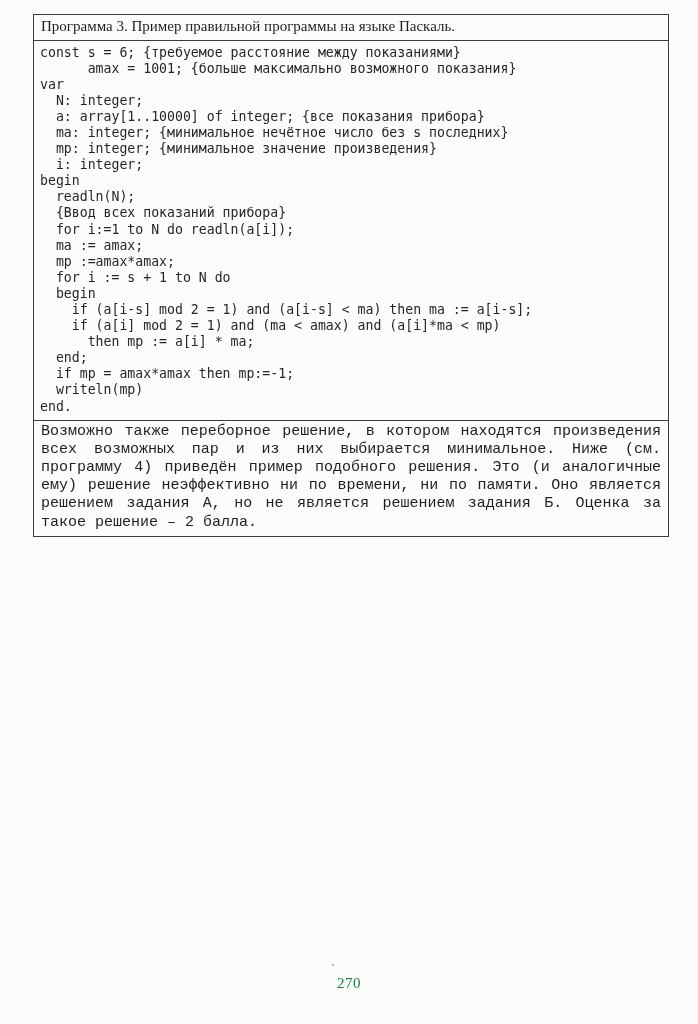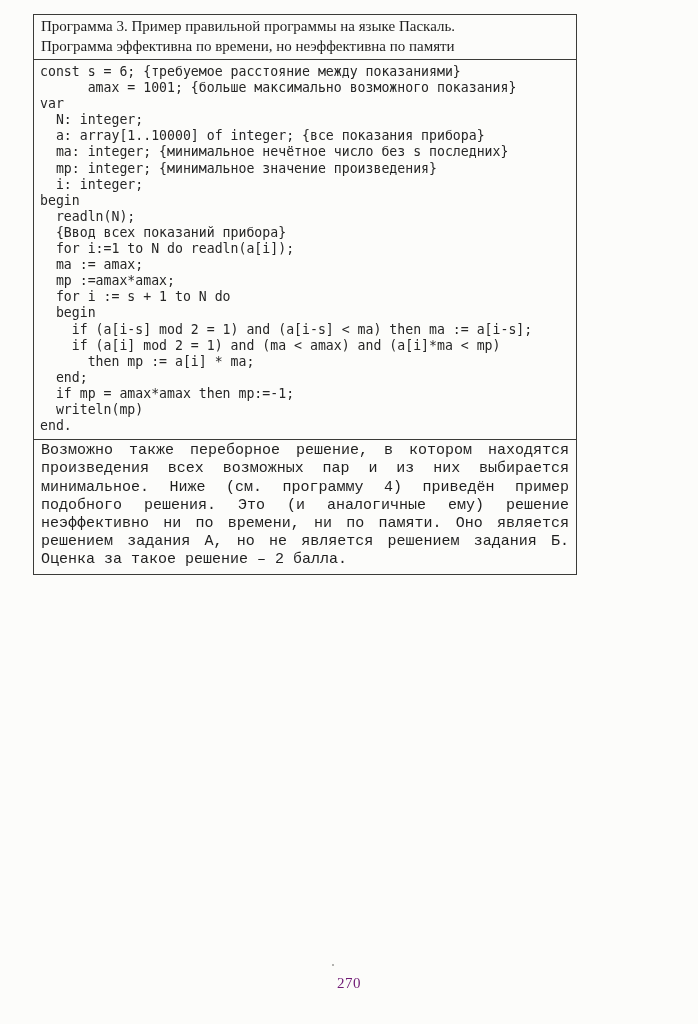--- a/index.html
+++ b/index.html
@@ -14,21 +14,21 @@
     height: 1024px;
     margin: 0 auto;
     background: #fcfcfa;
     color: #1f1f1f;
     overflow: hidden;
   }
   .doc-table {
     position: absolute;
     left: 33px;
     top: 14px;
-    width: 544px;
+    width: 636px;
     border: 1px solid #3b3b38;
   }
   .cell { display: block; }
   .header-cell {
     padding: 2px 7px 3px 7px;
     font-size: 15px;
     line-height: 19.5px;
     border-bottom: 1px solid #3b3b38;
   }
   .code-cell {
@@ -50,21 +50,21 @@
     font-family: Liberation Mono, monospace;
   }
   .page-number {
     position: absolute;
     left: 0;
     right: 0;
     bottom: 32px;
     text-align: center;
     font-size: 15px;
     letter-spacing: 0.5px;
-    color: #701a75;
+    color: #15803d;
   }
   
   .scan-dot {
     position: absolute;
     left: 332px;
     bottom: 58px;
     width: 2px;
     height: 2px;
     background: #9a9a96;
     border-radius: 50%;
@@ -72,21 +72,20 @@
 </style>
 </head>
 <body>
 
 <div class="page">
 
   <div class="doc-table">
 
     <div class="cell header-cell">
       <div>Программа 3. Пример правильной программы на языке Паскаль.</div>
-      <div>Программа эффективна по времени, но неэффективна по памяти</div>
     </div>
 
     <pre class="cell code-cell">const s = 6; {требуемое расстояние между показаниями}
       amax = 1001; {больше максимально возможного показания}
 var
   N: integer;
   a: array[1..10000] of integer; {все показания прибора}
   ma: integer; {минимальное нечётное число без s последних}
   mp: integer; {минимальное значение произведения}
   i: integer;

